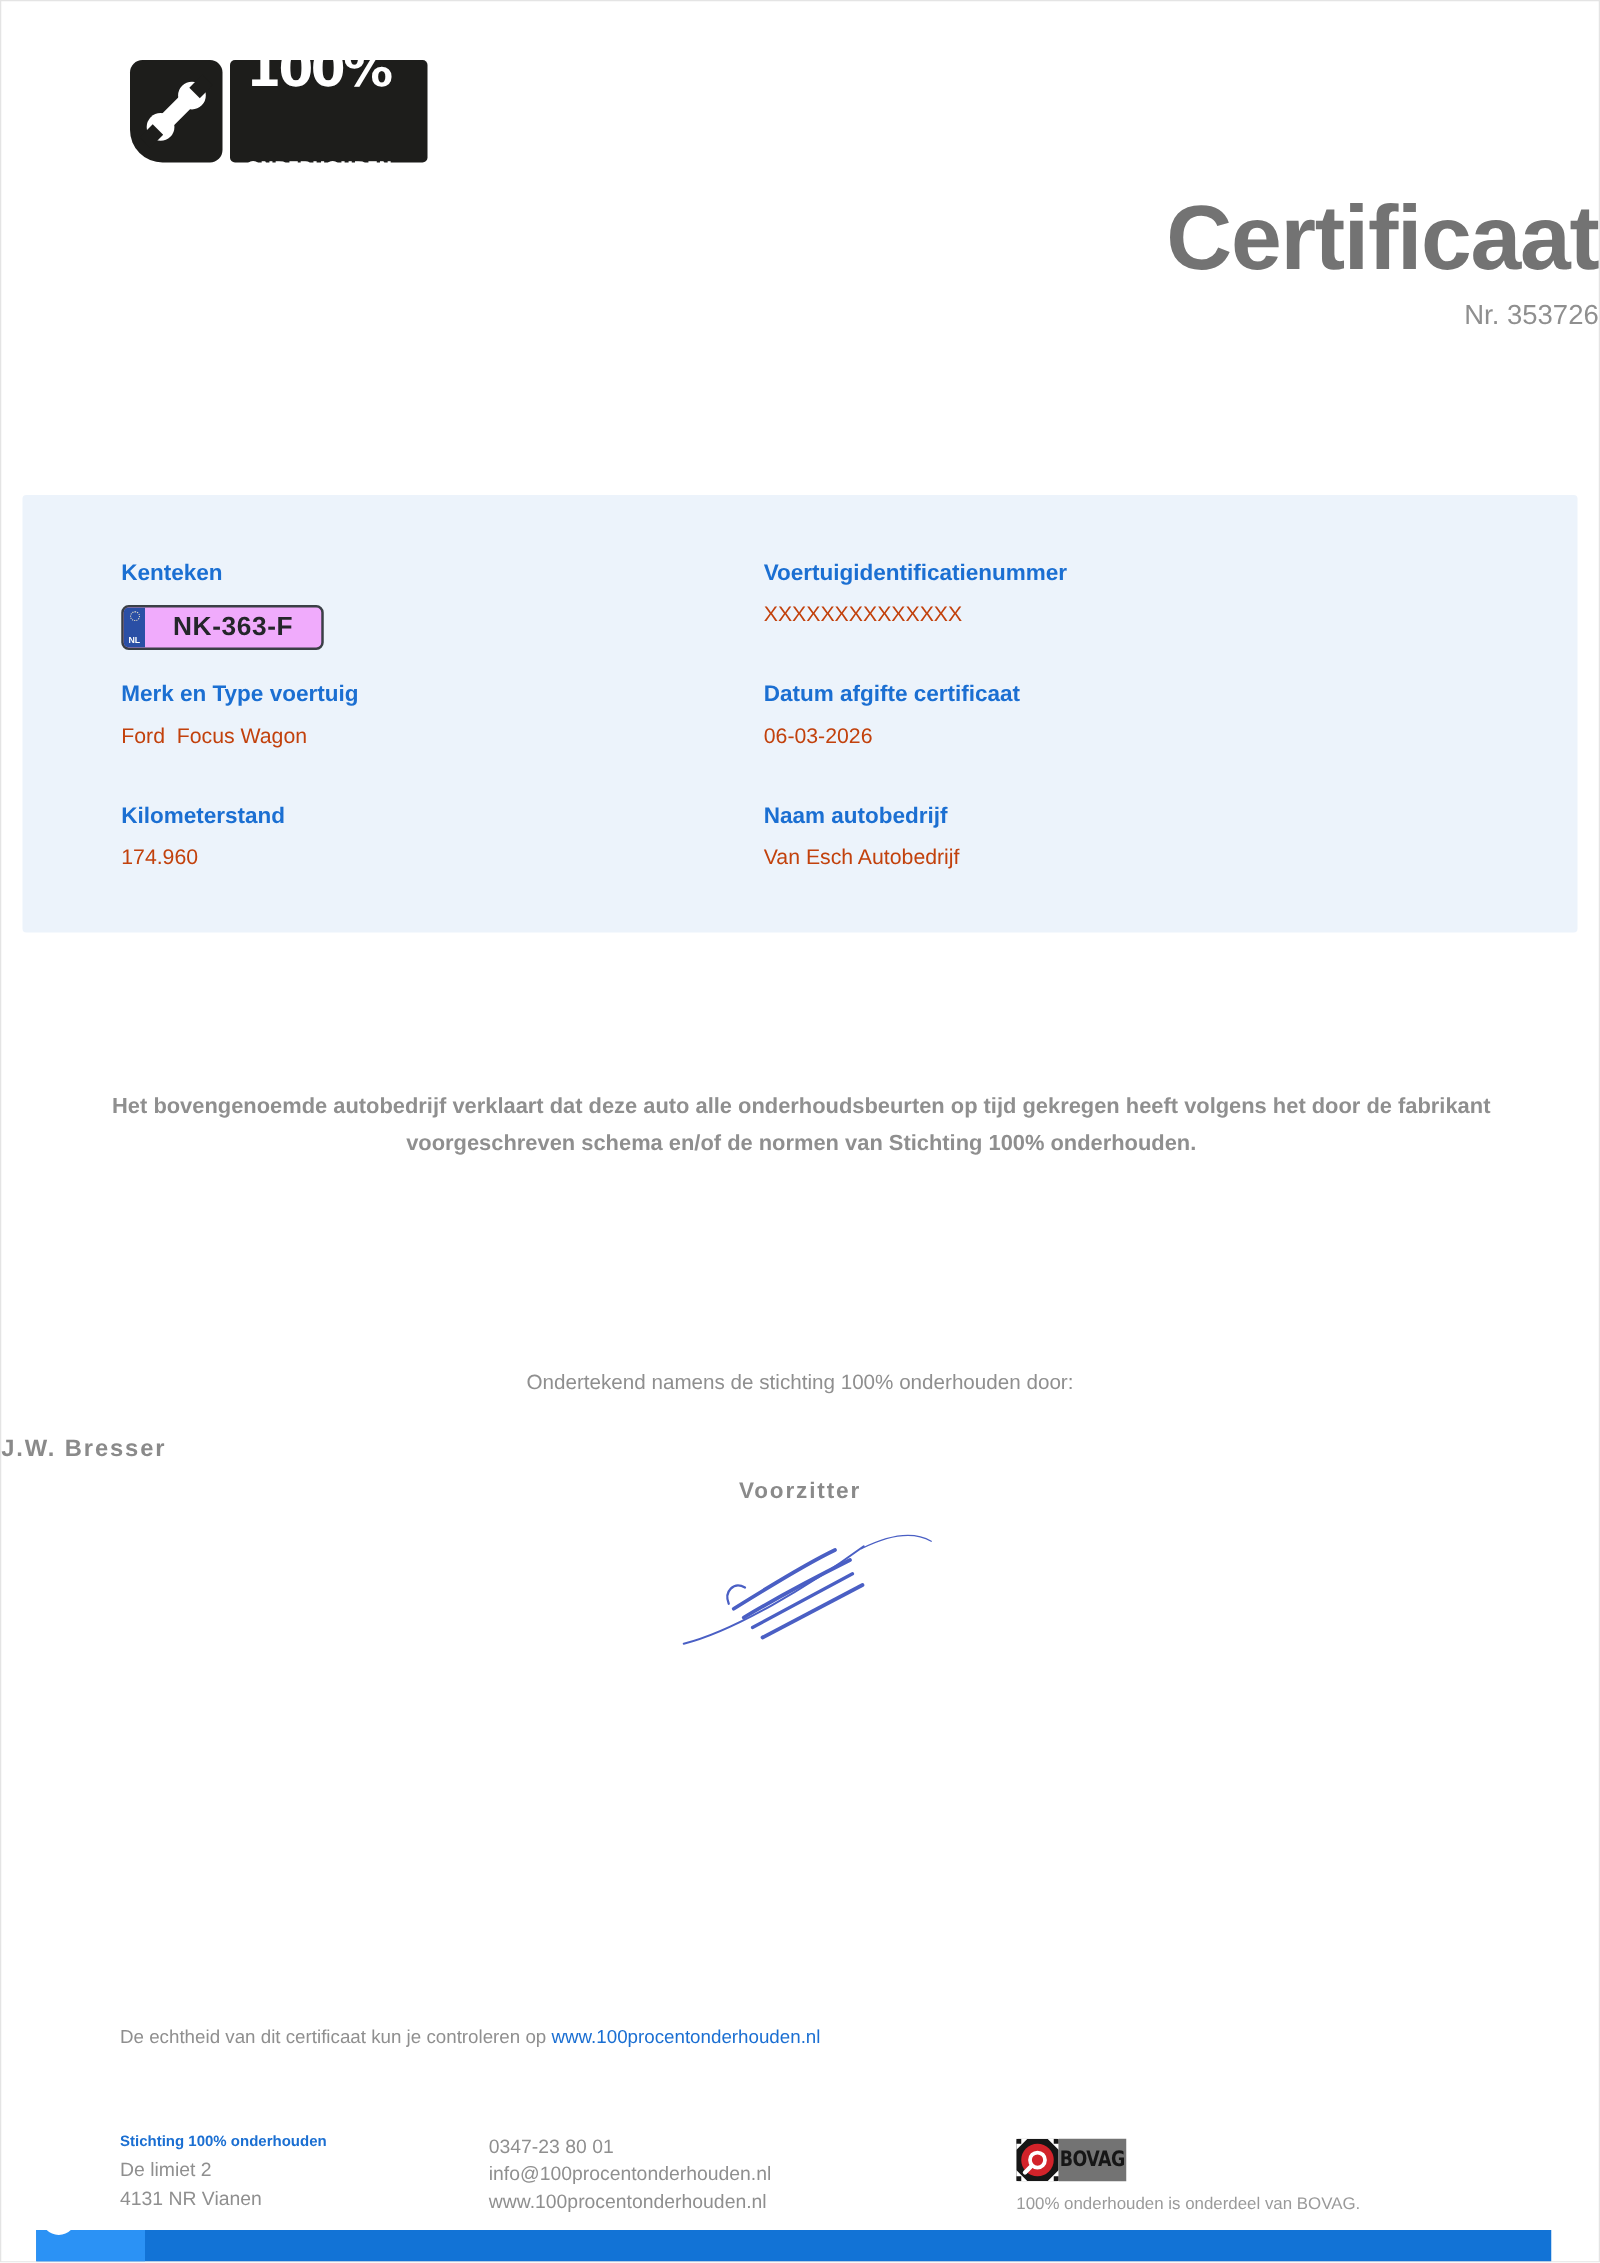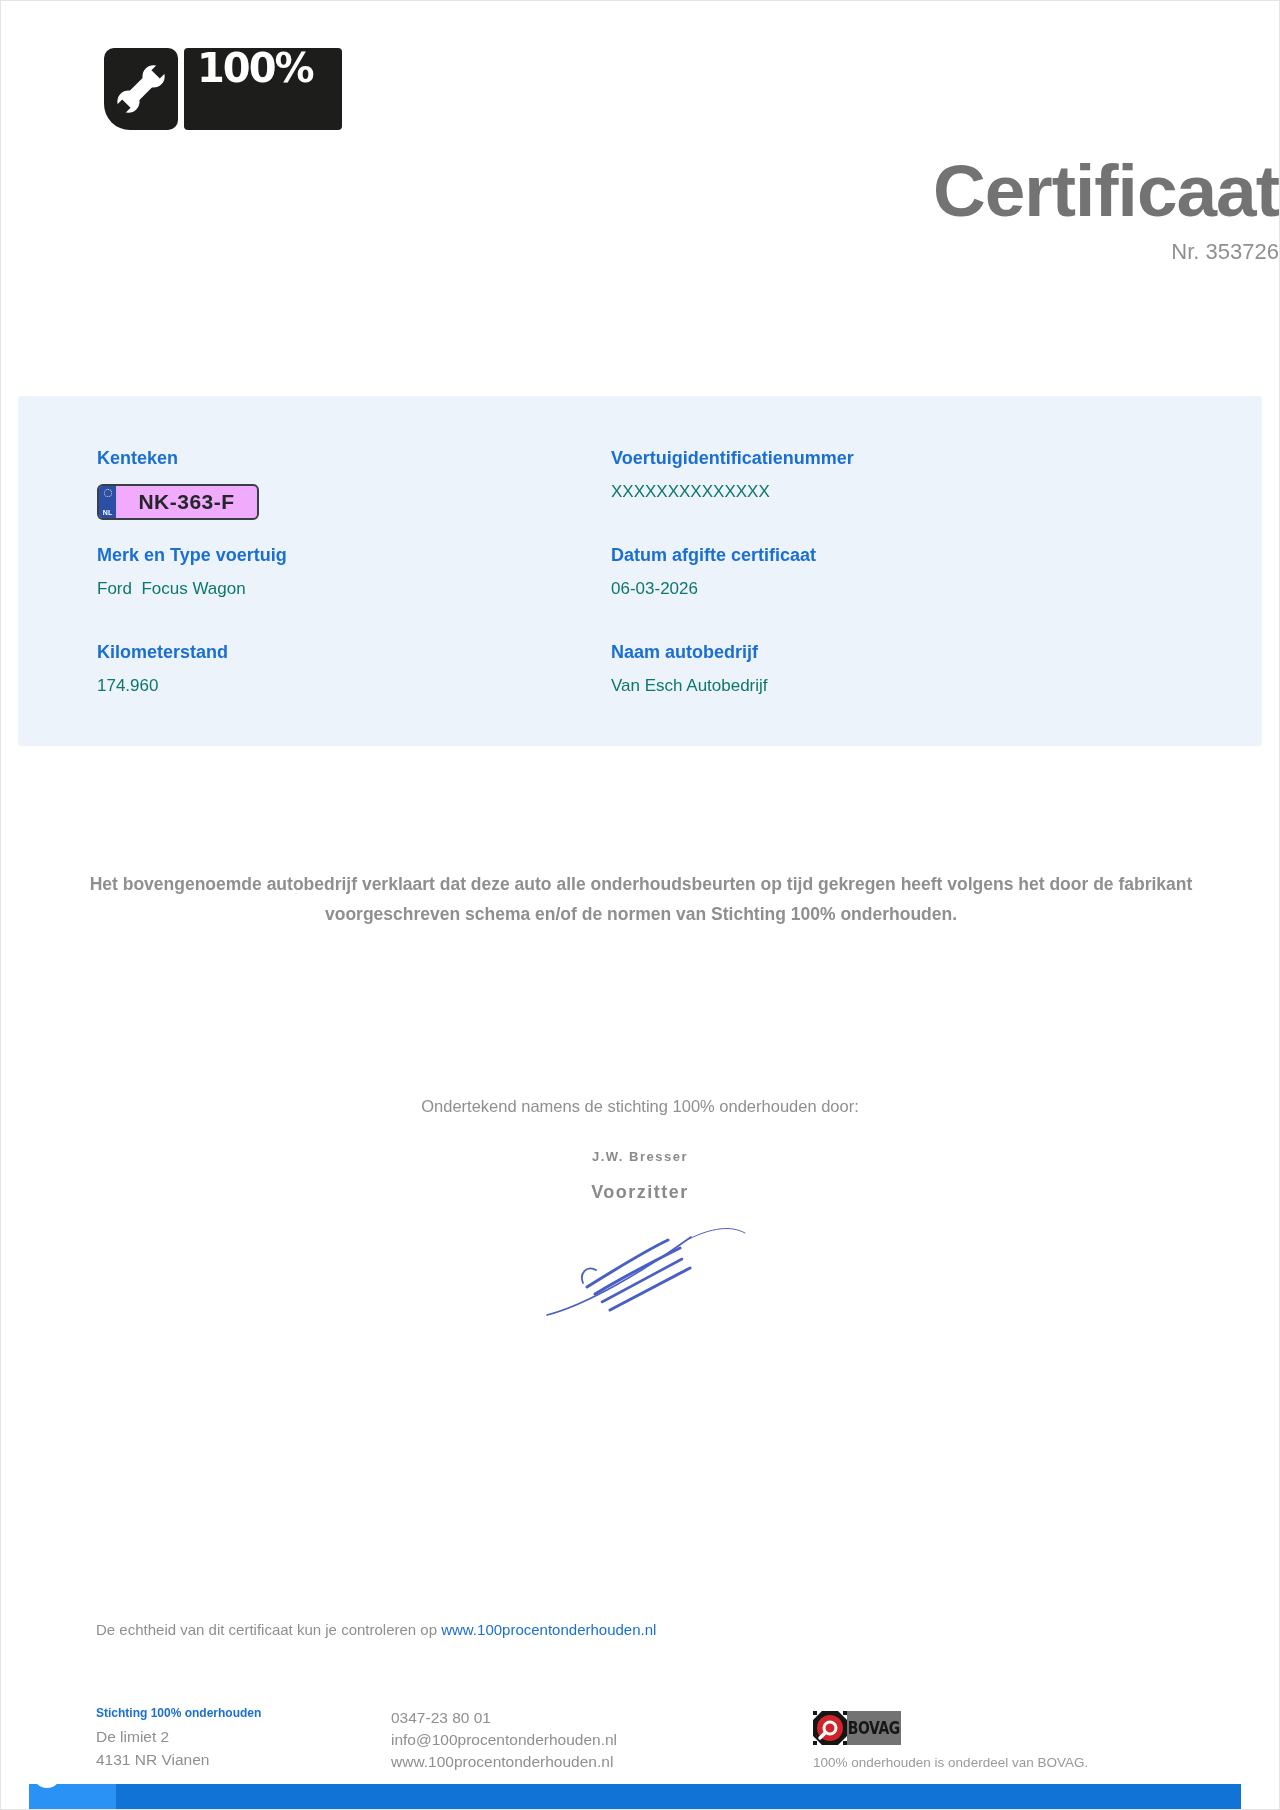--- a/index.html
+++ b/index.html
@@ -11,21 +11,21 @@
   }
 
   
   .brand { position:absolute; left:103px; top:47px; display:flex; gap:6px; }
   .brand-icon {
     width:74px; height:82px; background:#1d1d1b;
     border-radius:10px 10px 10px 26px; overflow:hidden; flex:none;
   }
   .brand-block {
     width:158px; height:82px; background:#1d1d1b; border-radius:4px;
-    display:flex; flex-direction:column; justify-content:space-between; padding-left:13px;gap:48px;
+    display:flex; flex-direction:column; justify-content:center; padding-left:13px;gap:48px;
   }
   .brand-percent {
     font-family:"DejaVu Sans", sans-serif; font-weight:700; color:#fff;
     font-size:40px; line-height:40px; letter-spacing:-2px;
   }
   .brand-word {
     font-family:"DejaVu Sans", sans-serif; font-weight:700; color:#fff;
     font-size:13px; letter-spacing:0.2px; margin-top:3px;
   }
 
@@ -40,21 +40,21 @@
   }
 
   
   .panel {
     position:absolute; left:17px; right:17px; top:395px; height:350px;
     background:#ecf3fb; border-radius:3px;
     padding:52px 12px 0 79px;
     display:grid; grid-template-columns:514px 1fr; grid-auto-rows:97px;
   }
   .field-label { font-size:18px; font-weight:700; color:#1b6fd2; margin-bottom:13px; }
-  .field-value { font-size:17px; color:#0f766e; white-space:pre-wrap; }
+  .field-value { font-size:17px; color:#c2410c; white-space:pre-wrap; }
 
   
   .plate {
     display:inline-flex; align-items:stretch; margin-top:2px;
     width:162px; height:36px; background:#f0abfc;
     border:2px solid #3a3f46; border-radius:6px; overflow:hidden;
   }
   .plate-band {
     width:17px; background:#2a4fa5; flex:none;
     display:flex; flex-direction:column; align-items:center; justify-content:space-between;
@@ -72,22 +72,22 @@
     position:absolute; top:868px; left:40px; width:1200px; text-align:center;
     font-size:17.5px; font-weight:700; color:#8f8f8f; line-height:30px;
   }
 
   
   .signing-intro {
     position:absolute; top:1096px; left:0; width:100%; text-align:center;
     font-size:16.5px; color:#8f8f8f;
   }
   .signer-name {
-    position:absolute; top:1148px; left:0; width:100%; text-align:center;
-    font-size:13px; font-weight:700; color:#8a8a8a; letter-spacing:1.5px;
+    position:absolute; top:1148px; left:0; width:100%; 
+    font-size:19px; font-weight:700; color:#8a8a8a; letter-spacing:1.5px;
   }
   .signer-role {
     position:absolute; top:1181px; left:0; width:100%; text-align:center;
     font-size:18px; font-weight:700; color:#8a8a8a; letter-spacing:1.5px;
   }
   .signature { position:absolute; left:538px; top:1220px; width:212px; height:102px; }
 
   
   .verify { position:absolute; left:95px; top:1620px; font-size:15px; color:#8f8f8f; }
   .verify a { color:#1b6fd2; text-decoration:none; font-weight:400; }

